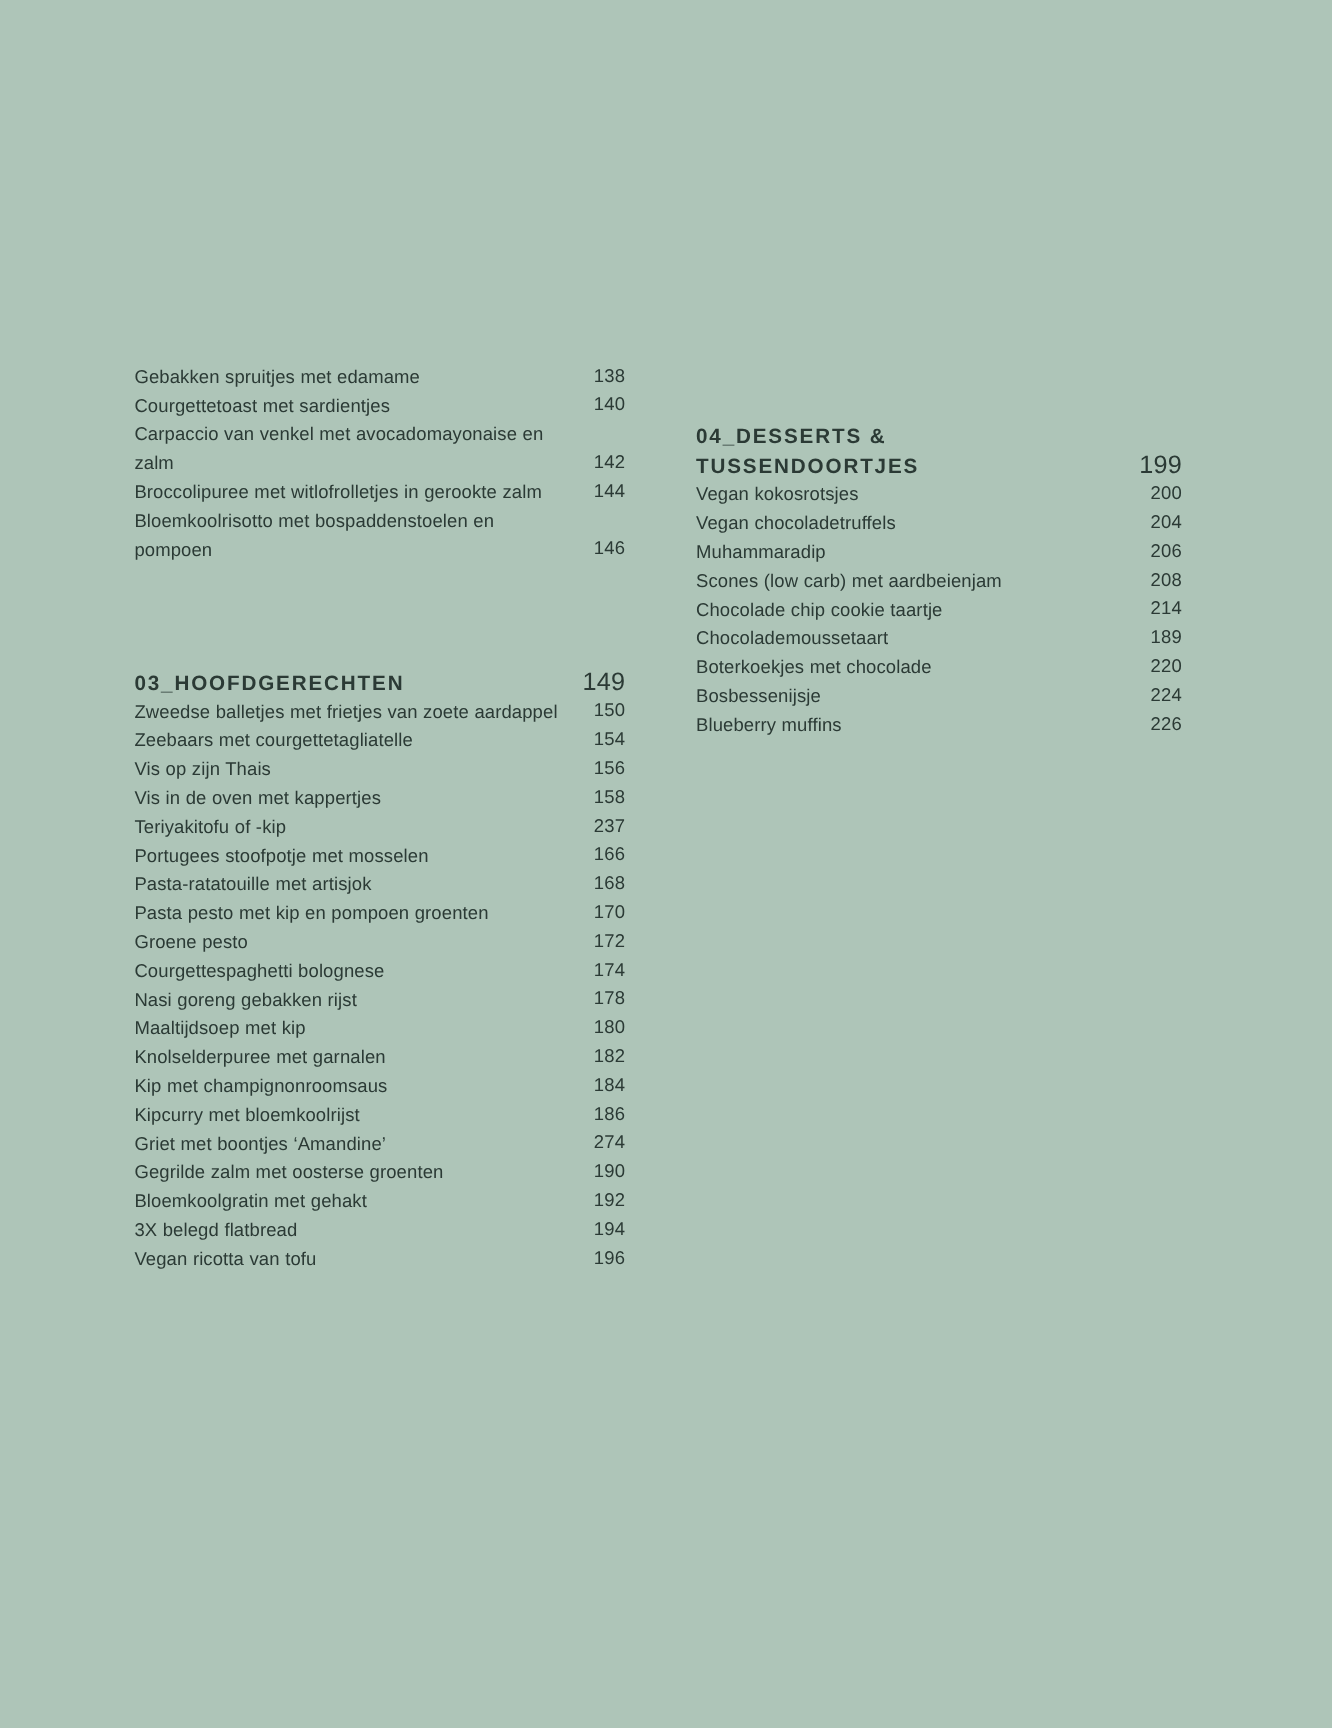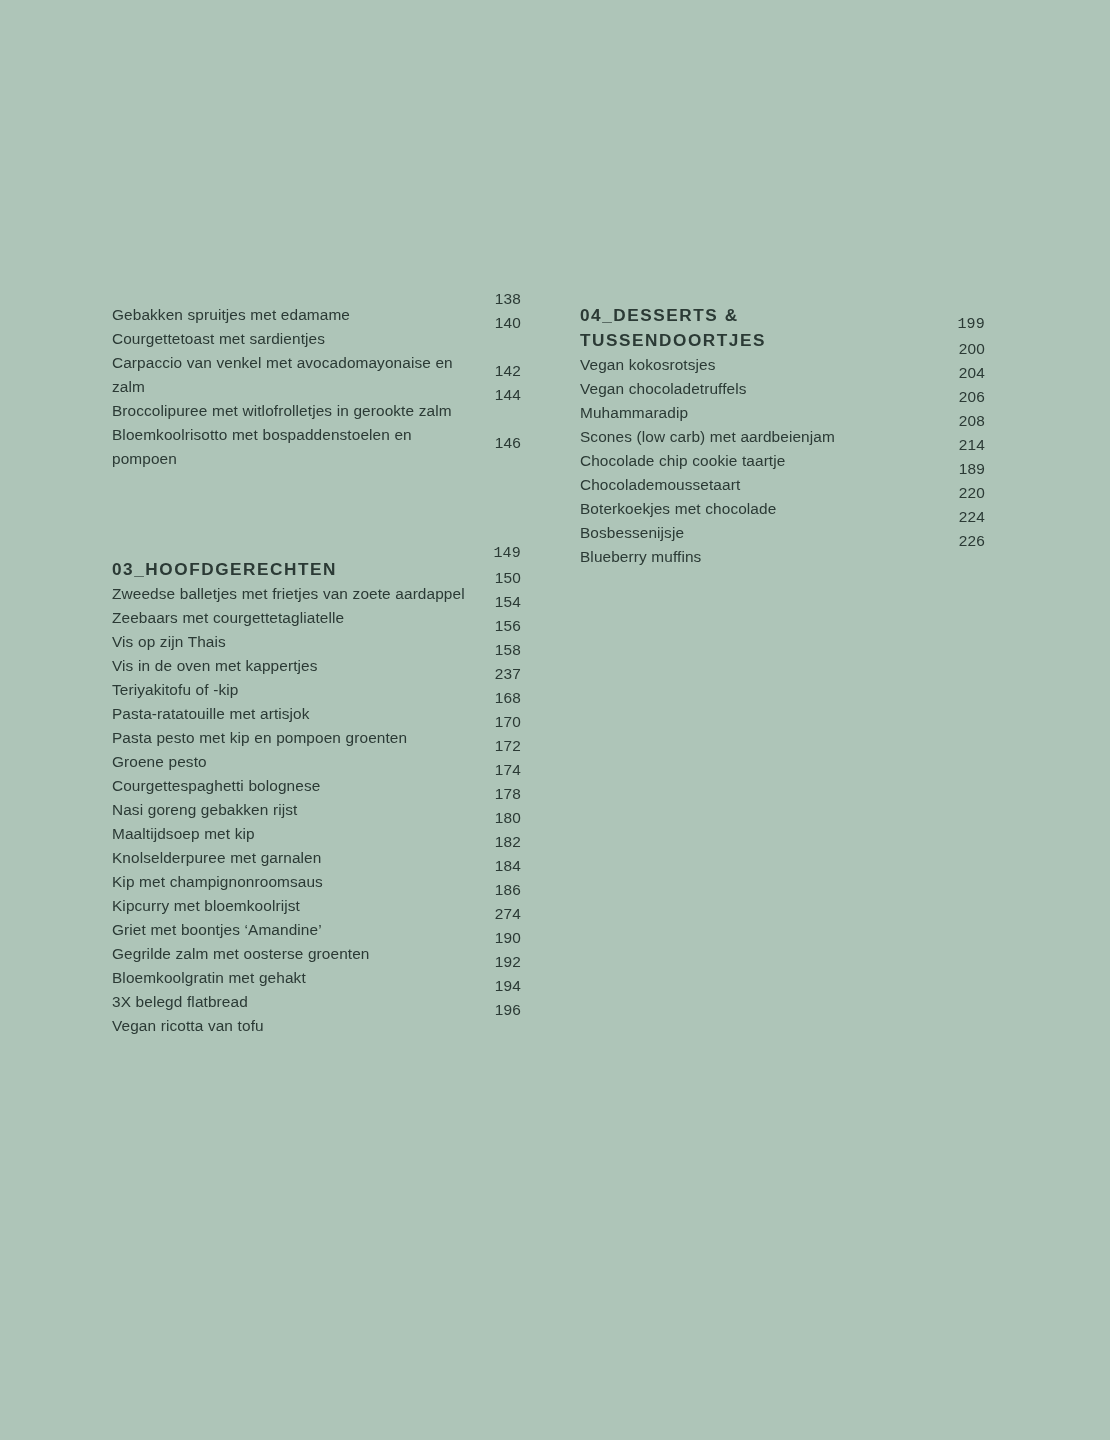--- a/index.html
+++ b/index.html
@@ -20,21 +20,21 @@
     position: absolute;
     inset: 0;
   }
 
   
   .col {
     position: absolute;
     top: 0;
   }
   .col-left  { left: 112px; width: 409px; }
-  .col-right { left: 580px; width: 405px; }
+  .col-right { left: 580px; width: 405px; margin-top: 48px; }
 
   
   .toc-block { position: relative; }
 
   .toc-row {
     position: relative;
     display: block;
     line-height: 24px;
     font-size: 15.4px;
     letter-spacing: 0.1px;
@@ -43,43 +43,42 @@
   
   .toc-title {
     display: block;
     padding-right: 46px;
     word-spacing: 0.2px;
   }
 
   .toc-page {
     position: absolute;
     right: 0;
-    bottom: 16px;
+    bottom: 1px;
     line-height: 24px;
     font-size: 15.4px;
     letter-spacing: 0.2px;
     text-align: center;
     white-space: nowrap;
   }
 
   
   .sec-head {
     position: relative;
     font-size: 17.2px;
     font-weight: bold;
     letter-spacing: 1.55px;
     line-height: 25px;
     text-transform: uppercase;
     padding-right: 56px;
   }
   .sec-head .toc-page {
     font-weight: normal;
     letter-spacing: 0.2px;
-    font-size: 15px;
-    font-family: Liberation Mono, monospace;
+    font-size: 21px;
   }
 
   .spacer-lg { height: 86px; }
 </style>
 </head>
 <body>
 
 <div class="page">
 
   <div class="col col-left" style="top:303px;">
@@ -127,20 +126,24 @@
           <span class="toc-title">Vis op zijn Thais</span>
           <span class="toc-page">156</span>
         </div>
         <div class="toc-row">
           <span class="toc-title">Vis in de oven met kappertjes</span>
           <span class="toc-page">158</span>
         </div>
         <div class="toc-row">
           <span class="toc-title">Teriyakitofu of -kip</span>
           <span class="toc-page">237</span>
+        </div>
+        <div class="toc-row">
+          <span class="toc-title">Portugees stoofpotje met mosselen</span>
+          <span class="toc-page">166</span>
         </div>
         <div class="toc-row">
           <span class="toc-title">Pasta-ratatouille met artisjok</span>
           <span class="toc-page">168</span>
         </div>
         <div class="toc-row">
           <span class="toc-title">Pasta pesto met kip en pompoen groenten</span>
           <span class="toc-page">170</span>
         </div>
         <div class="toc-row">

